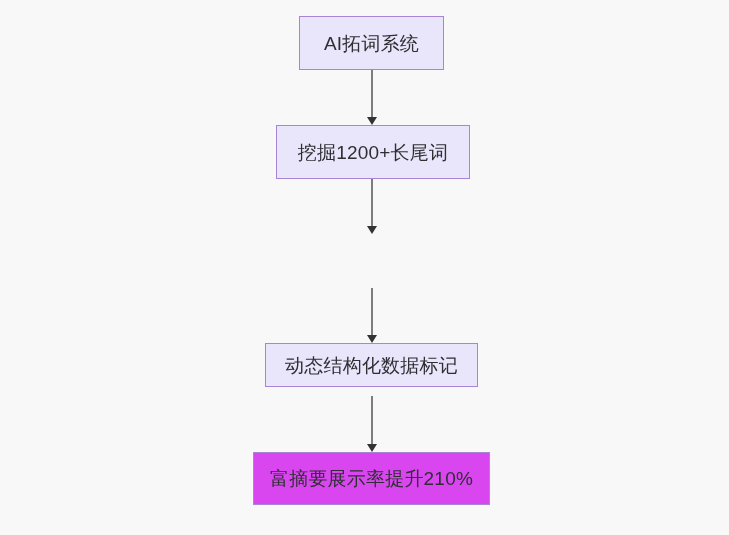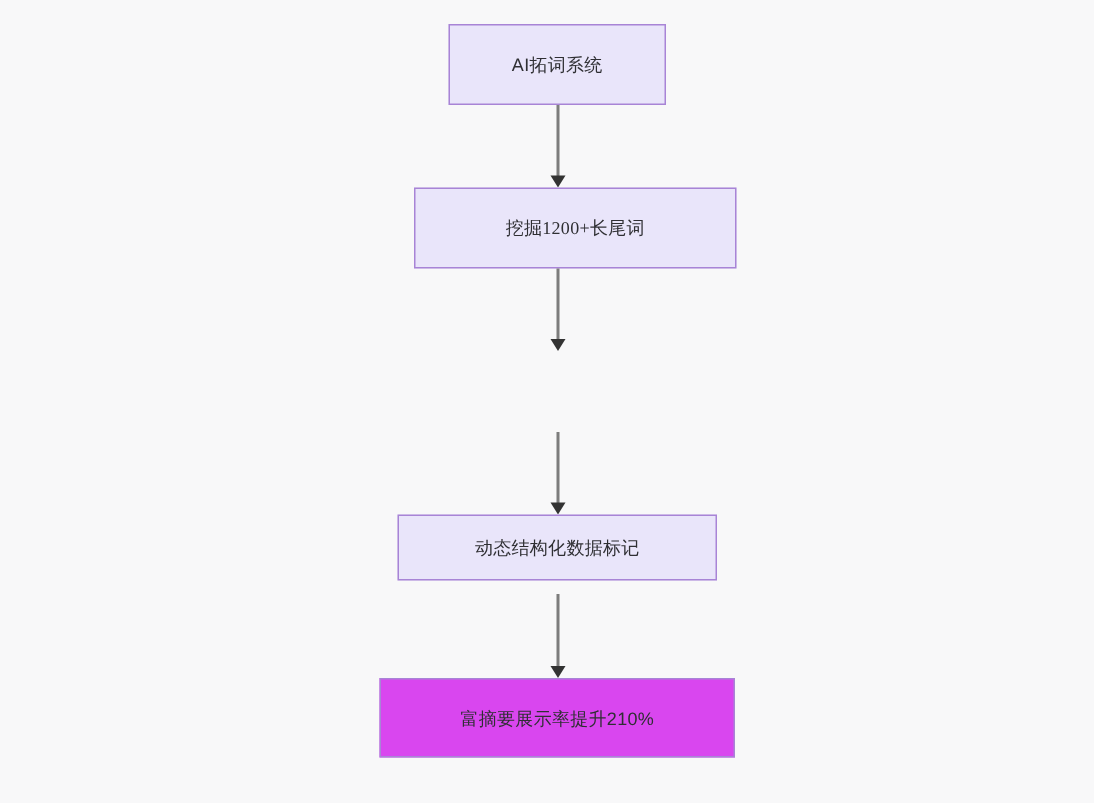--- a/index.html
+++ b/index.html
@@ -17,21 +17,21 @@
     position: relative;
     width: 729px;
     height: 535px;
   }
   .node {
     position: absolute;
     box-sizing: border-box;
     background: #e9e5fa;
     border: 1.6px solid #a884d6;
     color: #2f2f33;
-    font-size: 12px;
+    font-size: 19px;
     line-height: 1;
     display: flex;
     align-items: center;
     justify-content: center;
     letter-spacing: 0.2px;
     white-space: nowrap;
     user-select: none;
   }
   .node-label {
     display: block;
@@ -68,21 +68,21 @@
 
   <div class="node" id="node-1" style="left: 299px; top: 16px; width: 145px; height: 54px; background: rgb(233, 229, 250); border-color: rgb(168, 132, 214); color: rgb(47, 47, 51);">
     <span class="node-label">AI拓词系统</span>
   </div>
 
   <div class="edge" id="edge-1" style="left: 365px; top: 70px; height: 55px;">
     <div class="edge-line" style="height: 48px; background: rgb(125, 125, 125);"></div>
     <div class="edge-arrow" style="border-top-color: rgb(51, 51, 51);"></div>
   </div>
 
-  <div class="node" id="node-2" style="left: 276px; top: 125px; width: 215px; height: 54px; background: rgb(233, 229, 250); border-color: rgb(168, 132, 214); color: rgb(47, 47, 51); font-family: Liberation Serif, serif;">
+  <div class="node" id="node-2" style="left: 276px; top: 125px; width: 194px; height: 54px; background: rgb(233, 229, 250); border-color: rgb(168, 132, 214); color: rgb(47, 47, 51);">
     <span class="node-label">挖掘1200+长尾词</span>
   </div>
 
   <div class="edge" id="edge-2" style="left: 365px; top: 179px; height: 55px;">
     <div class="edge-line" style="height: 48px; background: rgb(125, 125, 125);"></div>
     <div class="edge-arrow" style="border-top-color: rgb(51, 51, 51);"></div>
   </div>
 
 
   <div class="edge" id="edge-3" style="left: 365px; top: 288px; height: 55px;">

